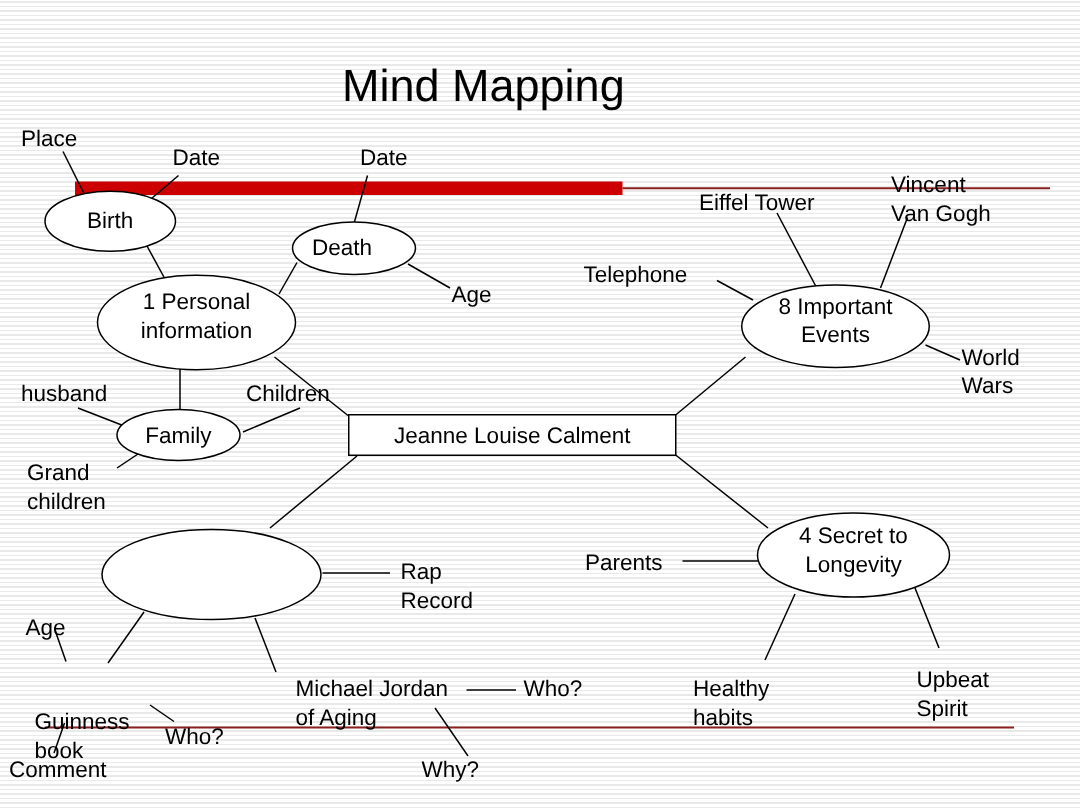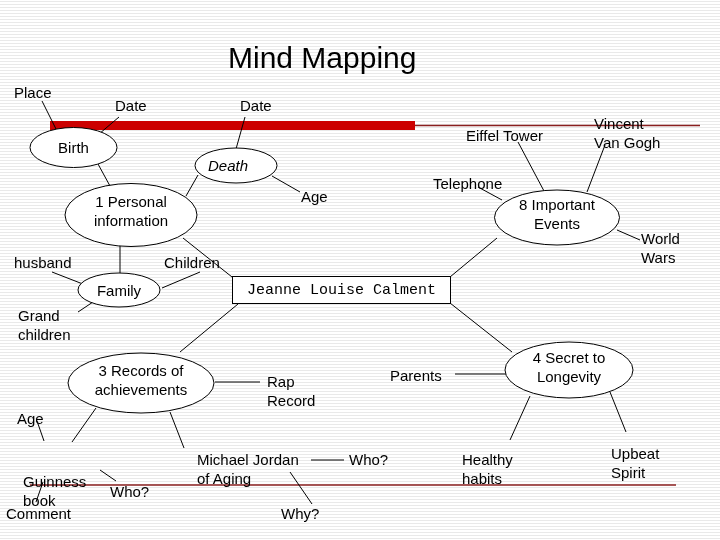--- a/index.html
+++ b/index.html
@@ -54,21 +54,21 @@
     position: absolute;
     font-family: "Liberation Sans", sans-serif;
     font-size: 15px;
     line-height: 19px;
     color: #000000;
     text-align: center;
     white-space: pre-line;
   }
   .boxed {
     position: absolute;
-    font-family: Liberation Mono, monospace;
+    font-family: Liberation Sans, sans-serif;
     font-size: 15px;
     line-height: 19px;
     color: #000000;
     white-space: pre;
     display: flex;
     align-items: center;
     justify-content: center;
   }
 </style>
 </head>
@@ -159,21 +159,21 @@
 
   <div class="title" style="left:228px; top:41px;">Mind Mapping</div>
 
   <div class="lbl" style="left:14px; top:83px;">Place</div>
   <div class="lbl" style="left:115px; top:96px;">Date</div>
   <div class="lbl" style="left:240px; top:96px;">Date</div>
   <div class="lbl" style="left:301px; top:187px;">Age</div>
   <div class="lbl" style="left:466px; top:126px;">Eiffel Tower</div>
   <div class="lbl" style="left:594px; top:114px;">Vincent
 Van Gogh</div>
-  <div class="lbl" style="left:389px; top:174px;margin-left:44px;">Telephone</div>
+  <div class="lbl" style="left:389px; top:174px;">Telephone</div>
   <div class="lbl" style="left:641px; top:229px;">World
 Wars</div>
   <div class="lbl" style="left:14px; top:253px;">husband</div>
   <div class="lbl" style="left:164px; top:253px;">Children</div>
   <div class="lbl" style="left:18px; top:306px;">Grand
 children</div>
   <div class="lbl" style="left:17px; top:409px;">Age</div>
   <div class="lbl" style="left:23px; top:444px;margin-top:28px;">Guinness
 book</div>
   <div class="lbl" style="left:6px; top:504px;">Comment</div>
@@ -184,25 +184,23 @@
 of Aging</div>
   <div class="lbl" style="left:349px; top:450px;">Who?</div>
   <div class="lbl" style="left:281px; top:504px;">Why?</div>
   <div class="lbl" style="left:390px; top:366px;">Parents</div>
   <div class="lbl" style="left:462px; top:450px;">Healthy
 habits</div>
   <div class="lbl" style="left:611px; top:444px;">Upbeat
 Spirit</div>
 
   <div class="node-text" style="left:30px; top:138px; width:87px;">Birth</div>
-  <div class="node-text" style="left:195px; top:156px; width:66px;font-style:italic;">Death</div>
+  <div class="node-text" style="left:195px; top:156px; width:66px;">Death</div>
   <div class="node-text" style="left:65px; top:192px; width:132px;">1 Personal
 information</div>
   <div class="node-text" style="left:78px; top:281px; width:82px;">Family</div>
   <div class="node-text" style="left:494px; top:195px; width:126px;">8 Important
 Events</div>
-  <div class="node-text" style="left:68px; top:361px; width:146px;">3 Records of
-achievements</div>
   <div class="node-text" style="left:505px; top:348px; width:128px;">4 Secret to
 Longevity</div>
   <div class="boxed" style="left:233px; top:277px; width:217px; height:26px;">Jeanne Louise Calment</div>
 
 </div>
 
 </body></html>

